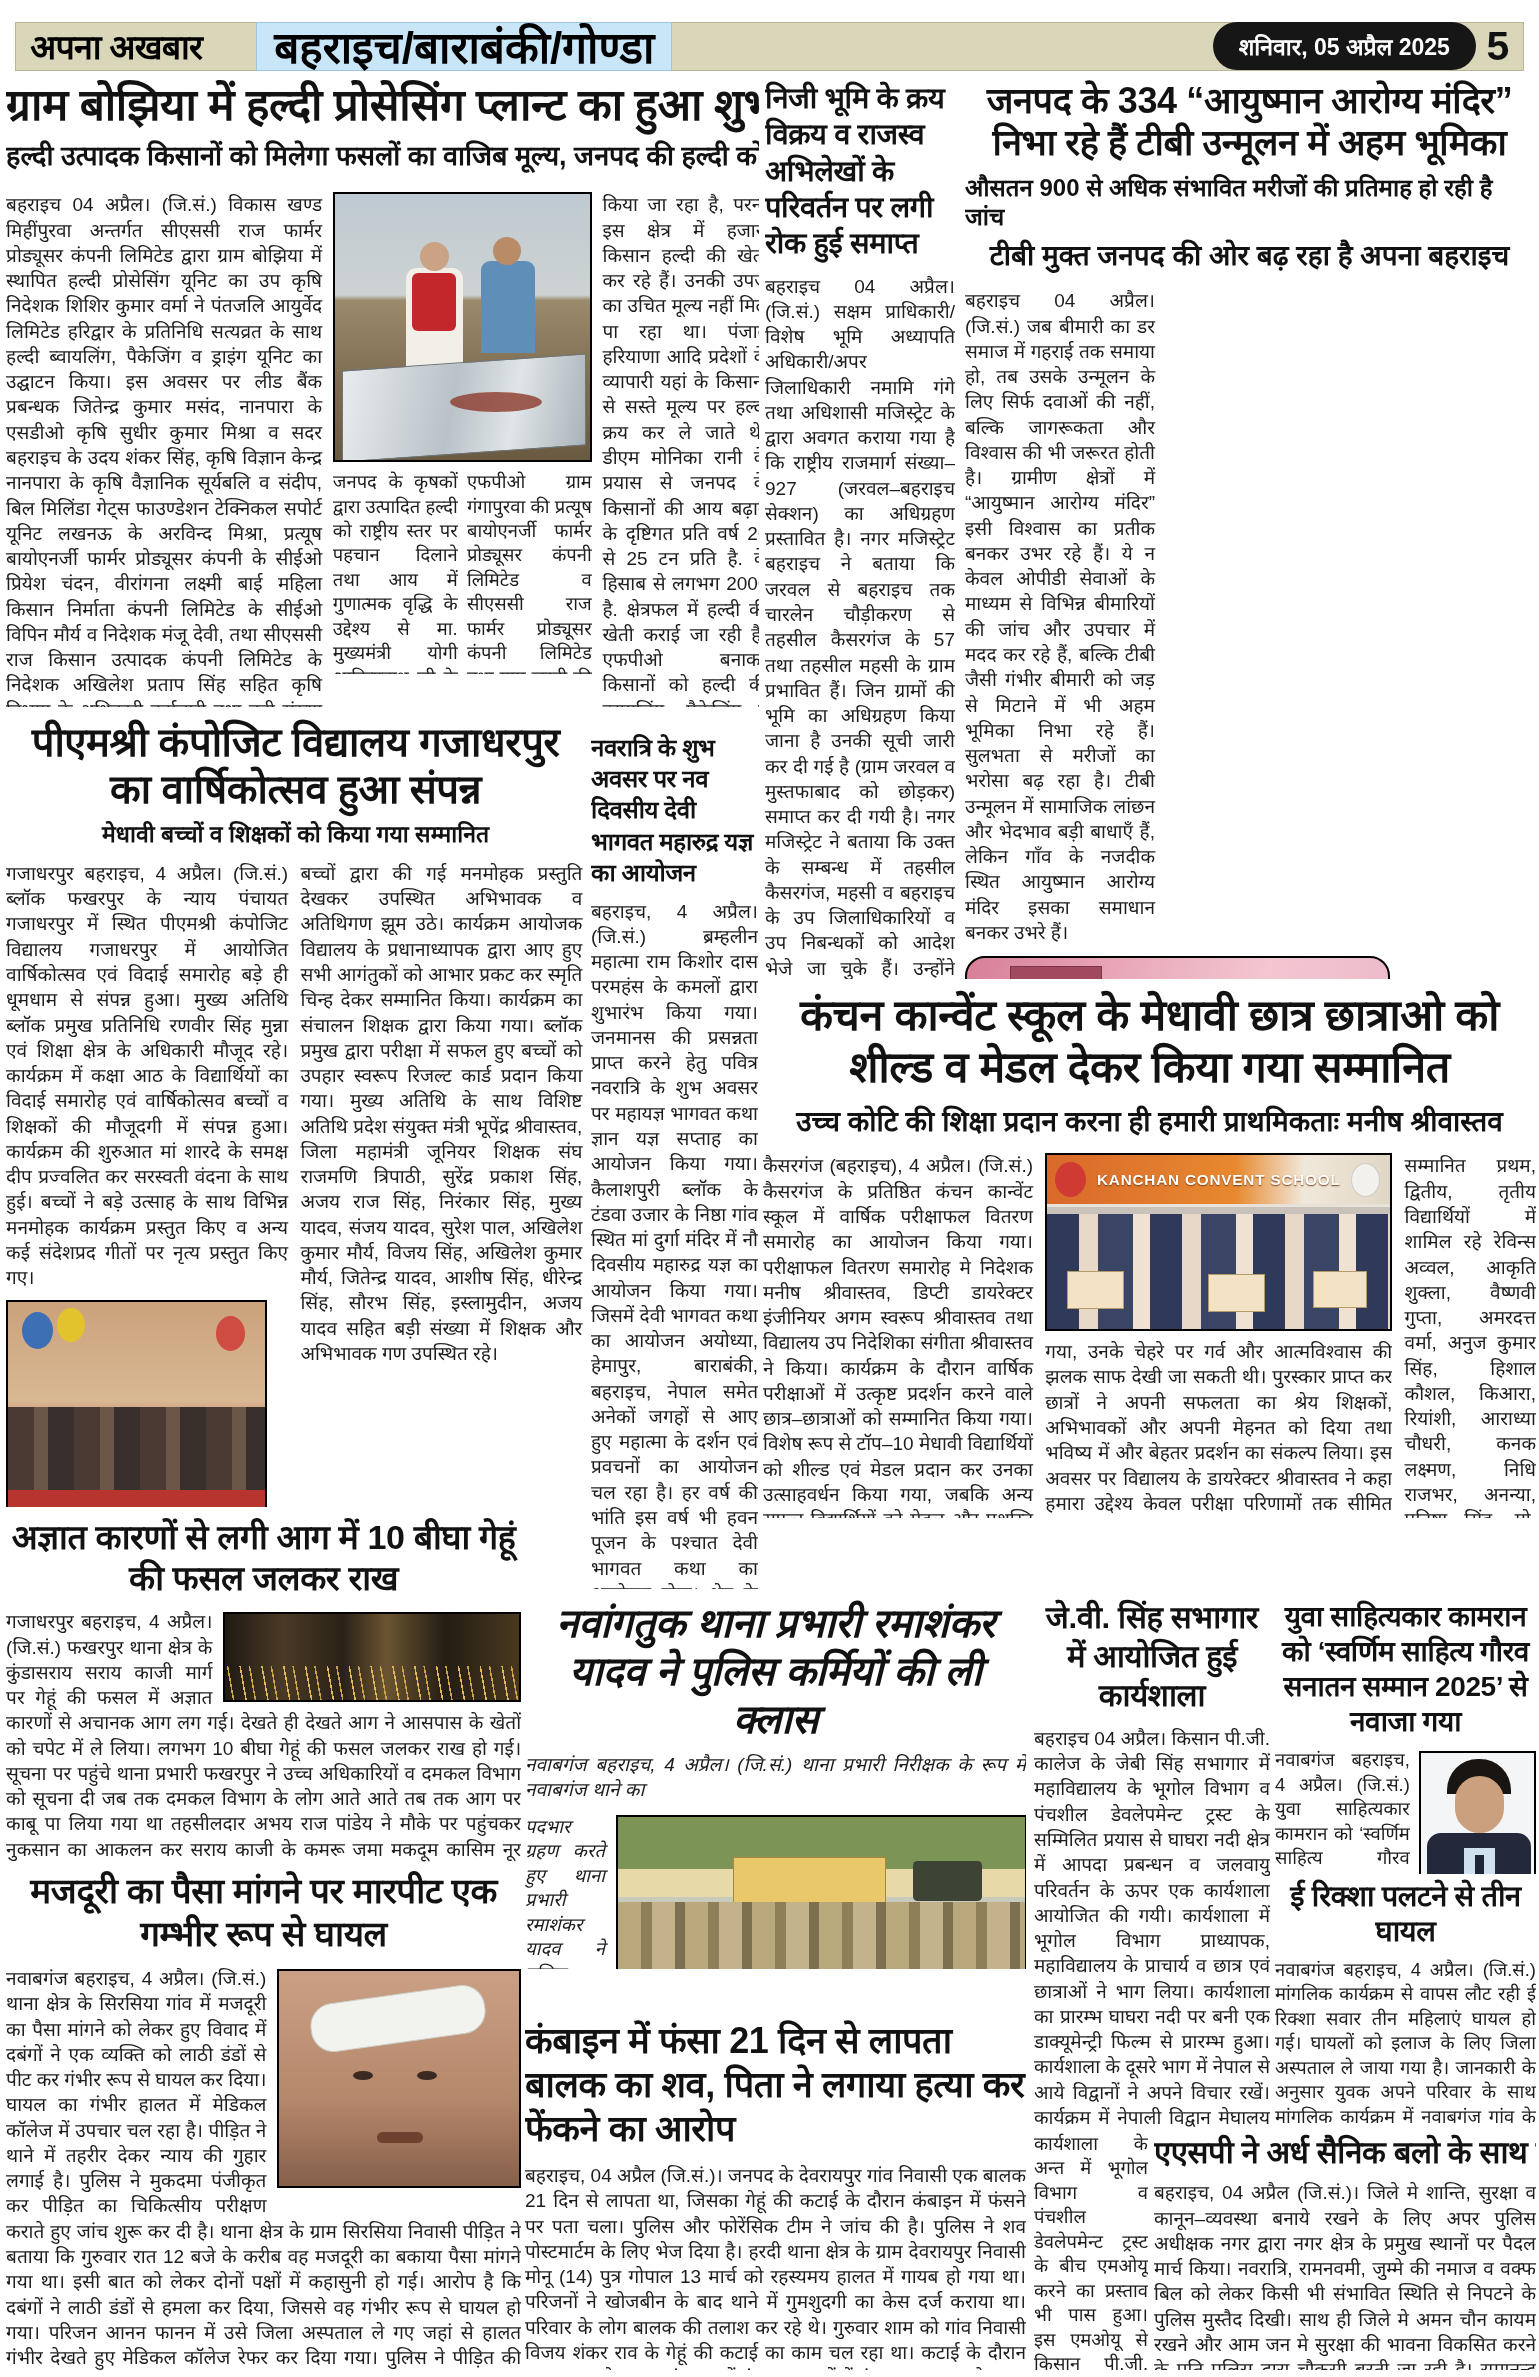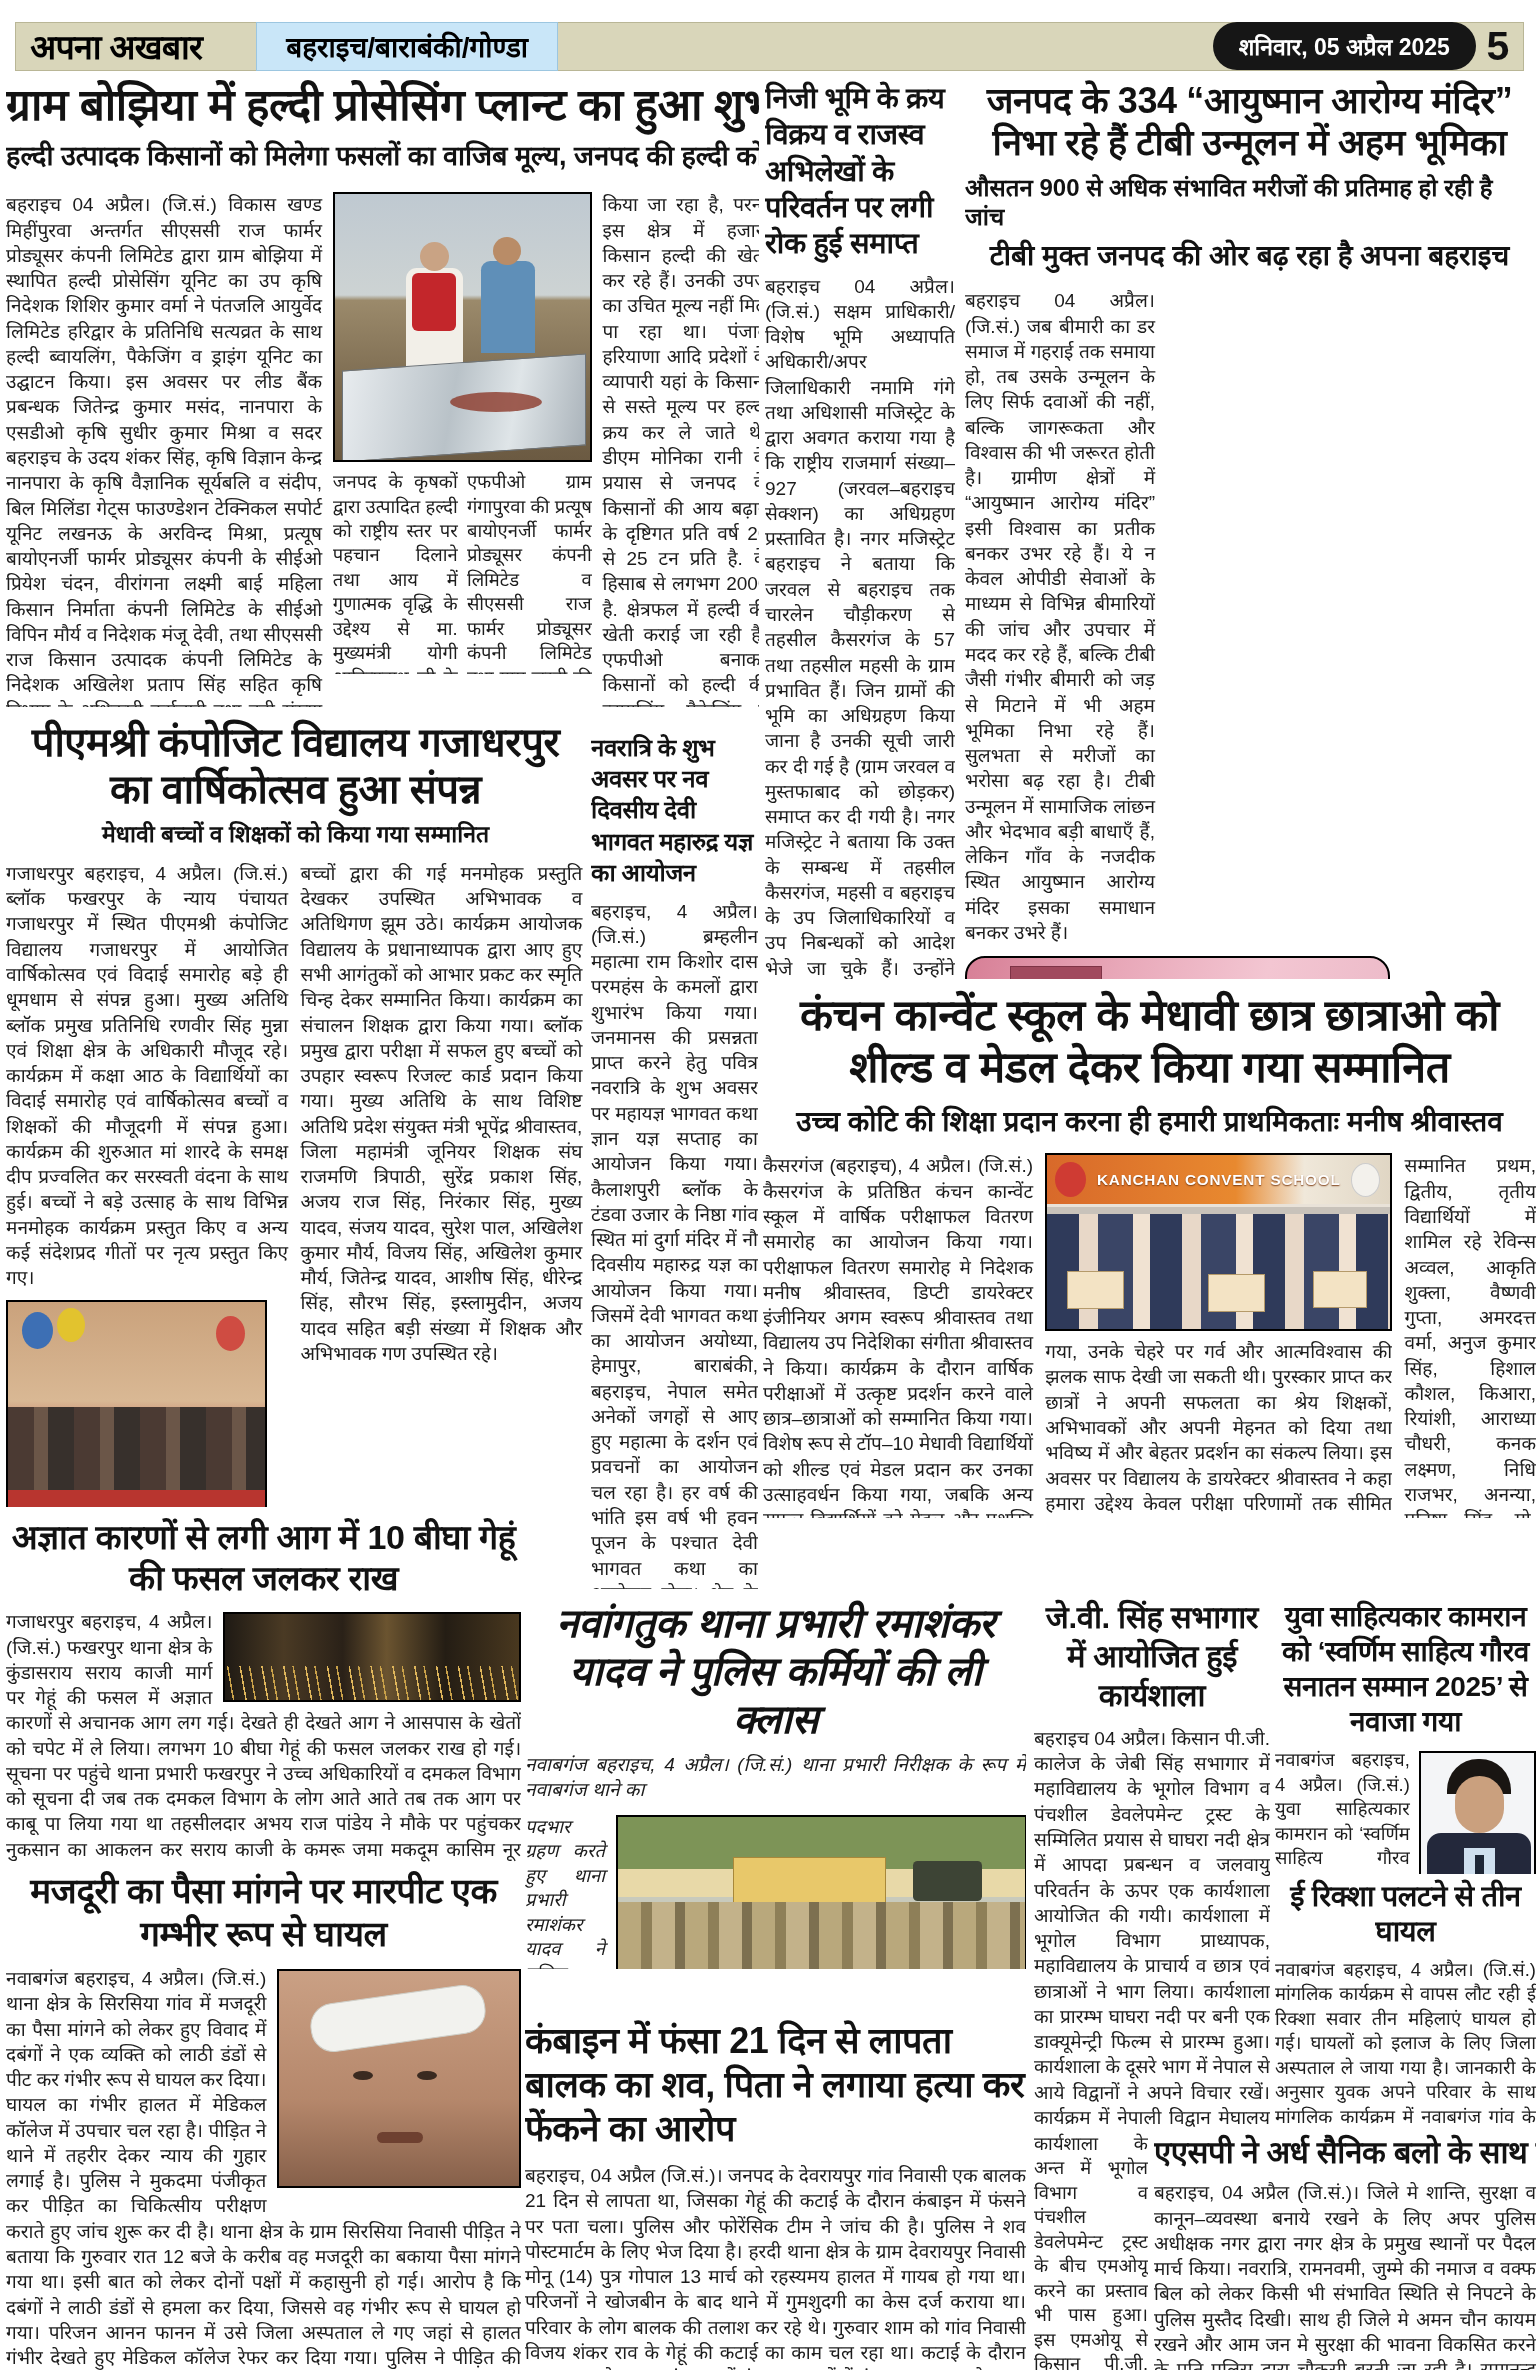--- a/index.html
+++ b/index.html
@@ -8,21 +8,21 @@
   }
   *{box-sizing:border-box; margin:0; padding:0;}
   body{background:#ffffff; font-family:"Liberation Sans","DejaVu Sans",sans-serif; color:var(--body_ink);}
   .page{position:relative; width:1540px; height:2377px; background:#fff; overflow:hidden;}
 
   
   .masthead{position:absolute; left:15.3px; top:21.5px; width:1509px; height:49px;
     background:var(--header_bg); border:0.8px solid #b9b696; display:flex; align-items:center;}
   .paper-name{font-size:34px; font-weight:800; color:#000; margin-left:14px; letter-spacing:-0.8px; white-space:nowrap;}
   .region-box{background:var(--region_box_bg); border:0.8px solid #9cc6e0; height:49px; display:flex; align-items:center;
-    padding:0 29px; margin-left:54px; font-size:28px; font-weight:800; color:#000; white-space:nowrap;}
+    padding:0 17px; margin-left:54px; font-size:44px; font-weight:800; color:#000; white-space:nowrap;}
   .date-pill{margin-left:auto; background:var(--date_pill_bg); color:#fff; border-radius:26px;
     font-size:23px; font-weight:700; padding:7.7px 26px; white-space:nowrap;}
   .page-num{font-size:41px; font-weight:800; color:#111; margin:0 14px 0 10.7px;}
 
   
   .art{position:absolute; overflow:hidden;}
   .hl{font-weight:800; color:var(--ink); line-height:1.12; letter-spacing:-0.4px;}
   .sub{font-weight:700; color:var(--ink); line-height:1.2;}
   .bd{font-size:19px; line-height:1.33; text-align:justify; color:var(--body_ink);}
   .bd.small{font-size:18.4px;}

